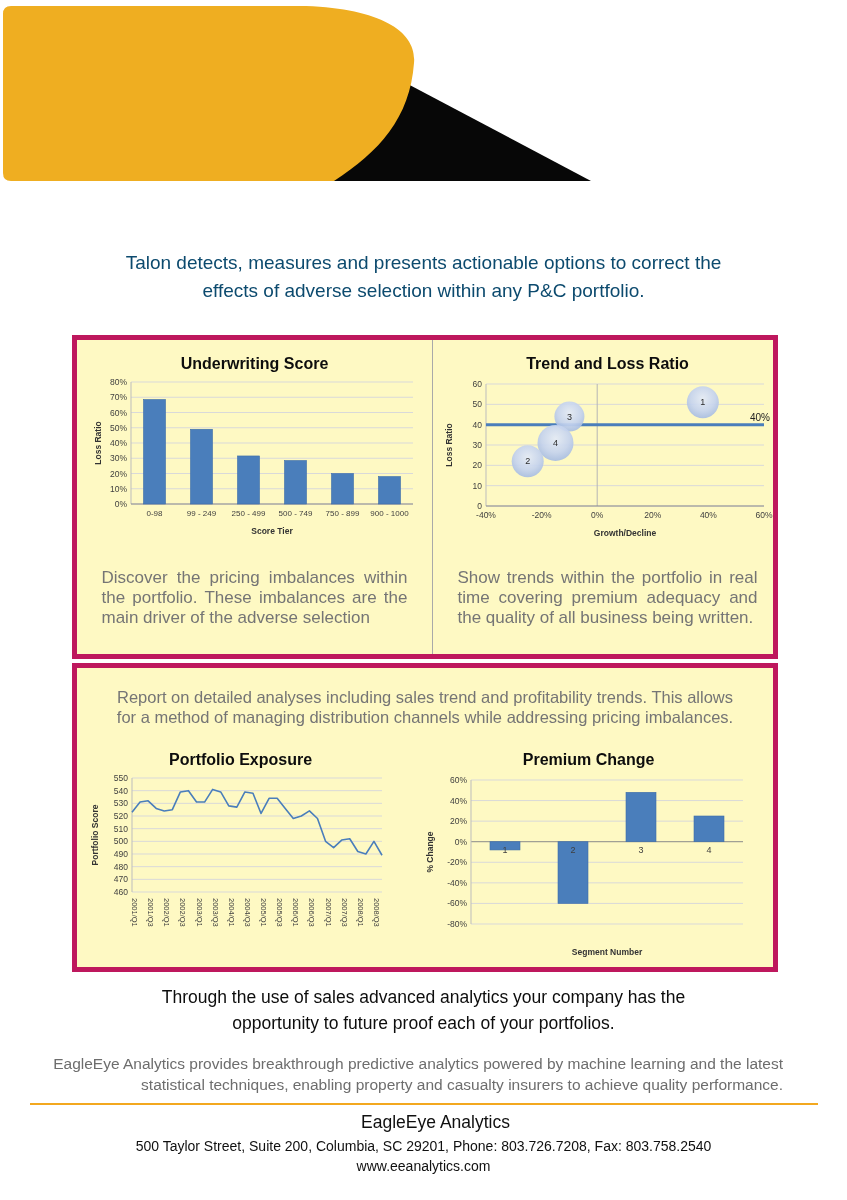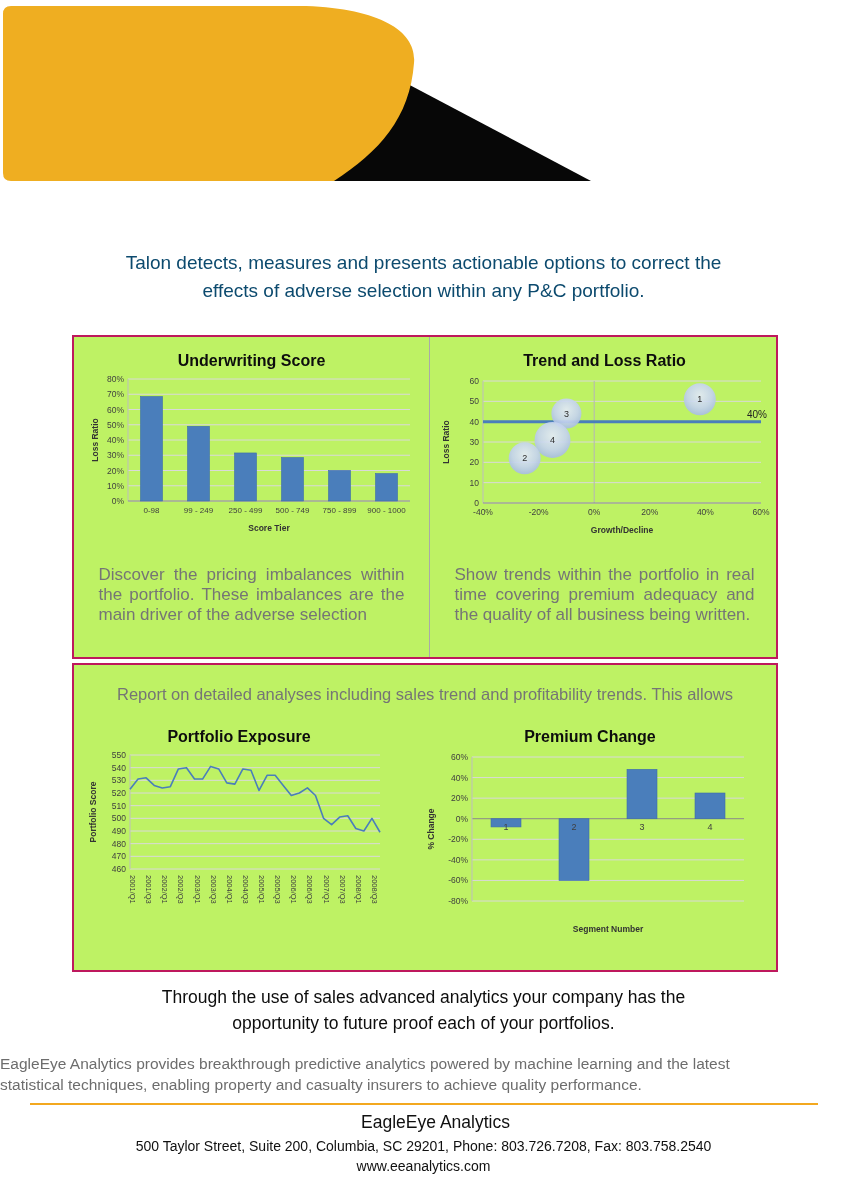--- a/index.html
+++ b/index.html
@@ -4,40 +4,40 @@
 <style>
   html,body{margin:0;padding:0;background:#ffffff;}
   body{width:847px;height:1200px;position:relative;overflow:hidden;
        font-family:"Liberation Sans", sans-serif;color:#161616;}
   .abs{position:absolute;}
   
   #header-art{left:0;top:0;width:847px;height:190px;}
   
   .intro{left:0;top:249px;width:847px;text-align:center;font-size:19px;line-height:1.45;color:#0c4a6e;}
   
-  .panel{border:2px solid #be185d;background:#bef264;box-sizing:border-box;}
+  .panel{border:5px solid #be185d;background:#fef9c3;box-sizing:border-box;}
   #top-panel{left:72px;top:335px;width:706px;height:324px;}
   #top-divider{position:absolute;left:355px;top:0;bottom:0;width:1px;background:#a9a9a9;}
   .half{position:absolute;top:0;height:100%;display:flex;flex-direction:column;align-items:center;}
   #half-left{left:0;width:355px;}
   #half-right{left:356px;width:349px;}
   .chart-title{font-size:16px;font-weight:700;color:#0d0d0d;margin-top:15px;}
   .chart-box{margin-top:3px;}
   .desc{font-size:17px;line-height:1.17;color:#757575;text-align:justify;margin-top:22px;}
   #half-left .desc{width:306px;}
   #half-right .desc{width:300px;}
   #bottom-panel{left:72px;top:663px;width:706px;height:309px;}
   .bottom-intro{margin-top:19px;text-align:center;font-size:16.5px;line-height:1.22;color:#757575;}
   .charts-row{display:flex;margin-top:9px;}
   .chart-col{display:flex;flex-direction:column;align-items:center;}
   #col-left{width:47%;}
   #col-right{width:53%;}
   
   .closing{left:0;top:984px;width:847px;text-align:center;font-size:17.5px;line-height:1.5;color:#0d0d0d;}
-  .about{left:0;top:1054px;width:783px;text-align:left;font-size:15.5px;line-height:1.35;color:#6d6d6d;}
+  .about{left:0;top:1054px;width:783px;text-align:right;font-size:15.5px;line-height:1.35;color:#6d6d6d;}
   #footer-rule{left:30px;top:1103px;width:788px;height:2px;}
   .footer{left:0;top:1112px;width:847px;text-align:center;color:#101010;}
   .footer .company{font-size:17.5px;padding-left:24px;}
   .footer .address{font-size:14px;margin-top:5px;}
   .footer .website{font-size:14px;margin-top:4px;}
   svg text{font-family:"Liberation Sans", sans-serif;}
 </style>
 </head>
 <body>
 
@@ -141,20 +141,21 @@
         <text x="87.69999999999999" y="88.26666666666668" text-anchor="middle" font-size="9" fill="#2b2b2b">2</text>
         <text x="185" y="160" text-anchor="middle" font-size="8.5" font-weight="bold" fill="#333">Growth/Decline</text>
       </svg>
     <div class="desc">Show trends within the portfolio in real time covering premium adequacy and the quality of all business being written.</div>
   </div>
 </div>
 
 <div id="bottom-panel" class="abs panel">
   <div class="bottom-intro">
     <div>Report on detailed analyses including sales trend and profitability trends.  This allows</div>
+    <div>for a method of managing distribution channels while addressing pricing imbalances.</div>
   </div>
   <div class="charts-row">
     <div id="col-left" class="chart-col">
       <div class="chart-title">Portfolio Exposure</div>
       <svg class="chart-box" width="306" height="198">
           <line x1="44" x2="294" y1="120" y2="120" stroke="#d9d9d9" stroke-width="1"></line>
           <text x="40" y="123" text-anchor="end" font-size="8.5" fill="#3f3f3f">460</text>
           <line x1="44" x2="294" y1="107.33333333333333" y2="107.33333333333333" stroke="#d9d9d9" stroke-width="1"></line>
           <text x="40" y="110.33333333333333" text-anchor="end" font-size="8.5" fill="#3f3f3f">470</text>
           <line x1="44" x2="294" y1="94.66666666666667" y2="94.66666666666667" stroke="#d9d9d9" stroke-width="1"></line>

